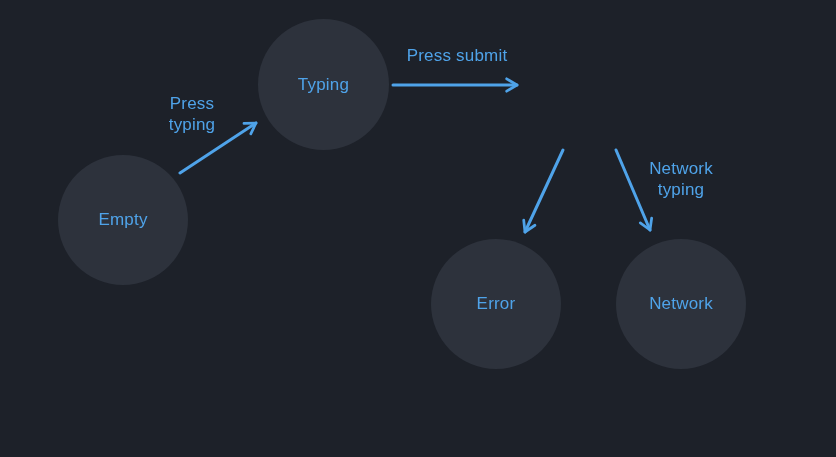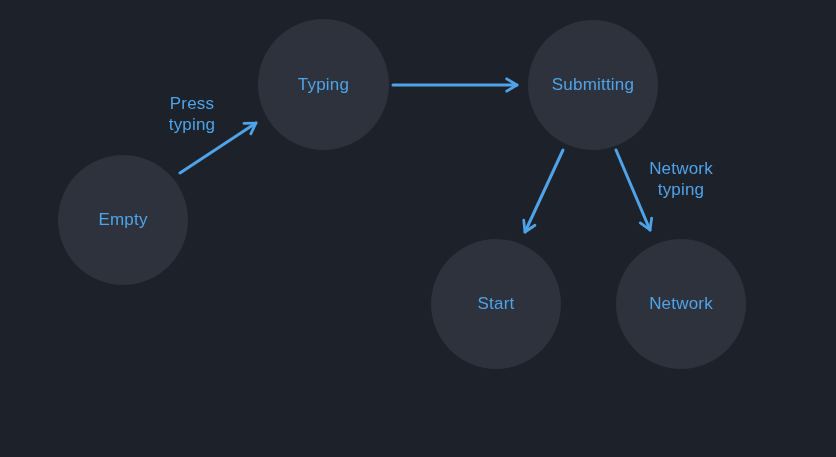--- a/index.html
+++ b/index.html
@@ -101,32 +101,30 @@
   </svg>
 
   <div class="node node-empty">
     <span class="node-label">Empty</span>
   </div>
 
   <div class="node node-typing">
     <span class="node-label">Typing</span>
   </div>
 
-  <div class="node node-submitting">
-    <span class="node-label">Submitting</span>
-  </div>
 
   <div class="node node-error">
-    <span class="node-label">Start</span>
+    <span class="node-label">Error</span>
   </div>
 
   <div class="node node-success">
     <span class="node-label">Network</span>
   </div>
 
   <div class="edge-label label-start-typing">Press typing</div>
 
+  <div class="edge-label label-press-submit">Press submit</div>
 
 
   <div class="edge-label label-network-success">Network typing</div>
 
 
 </div>
 
 </body></html>

